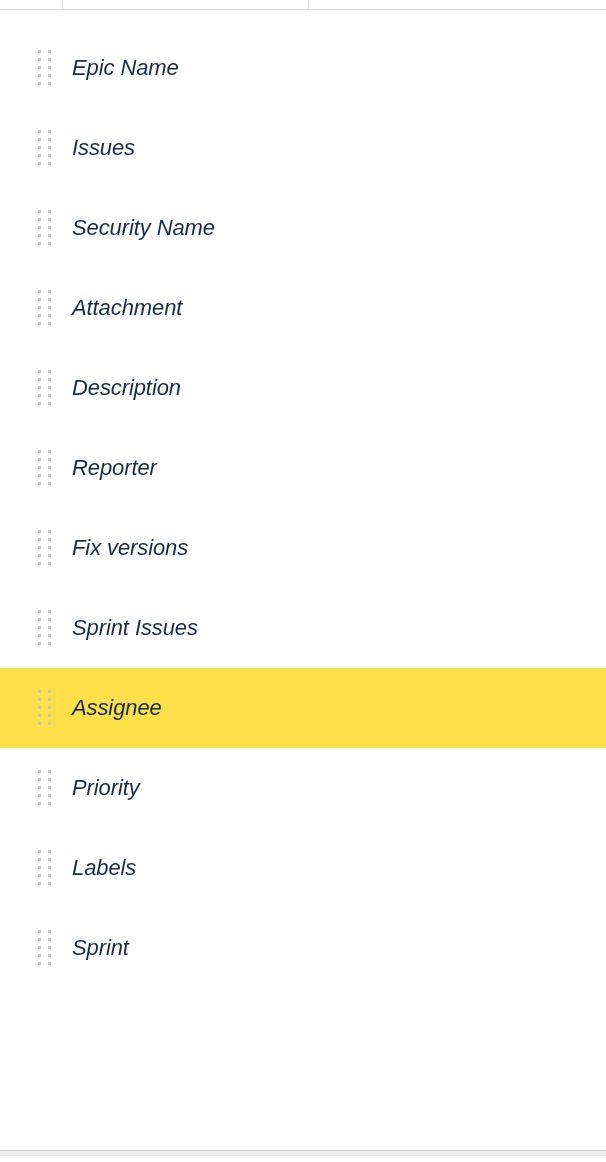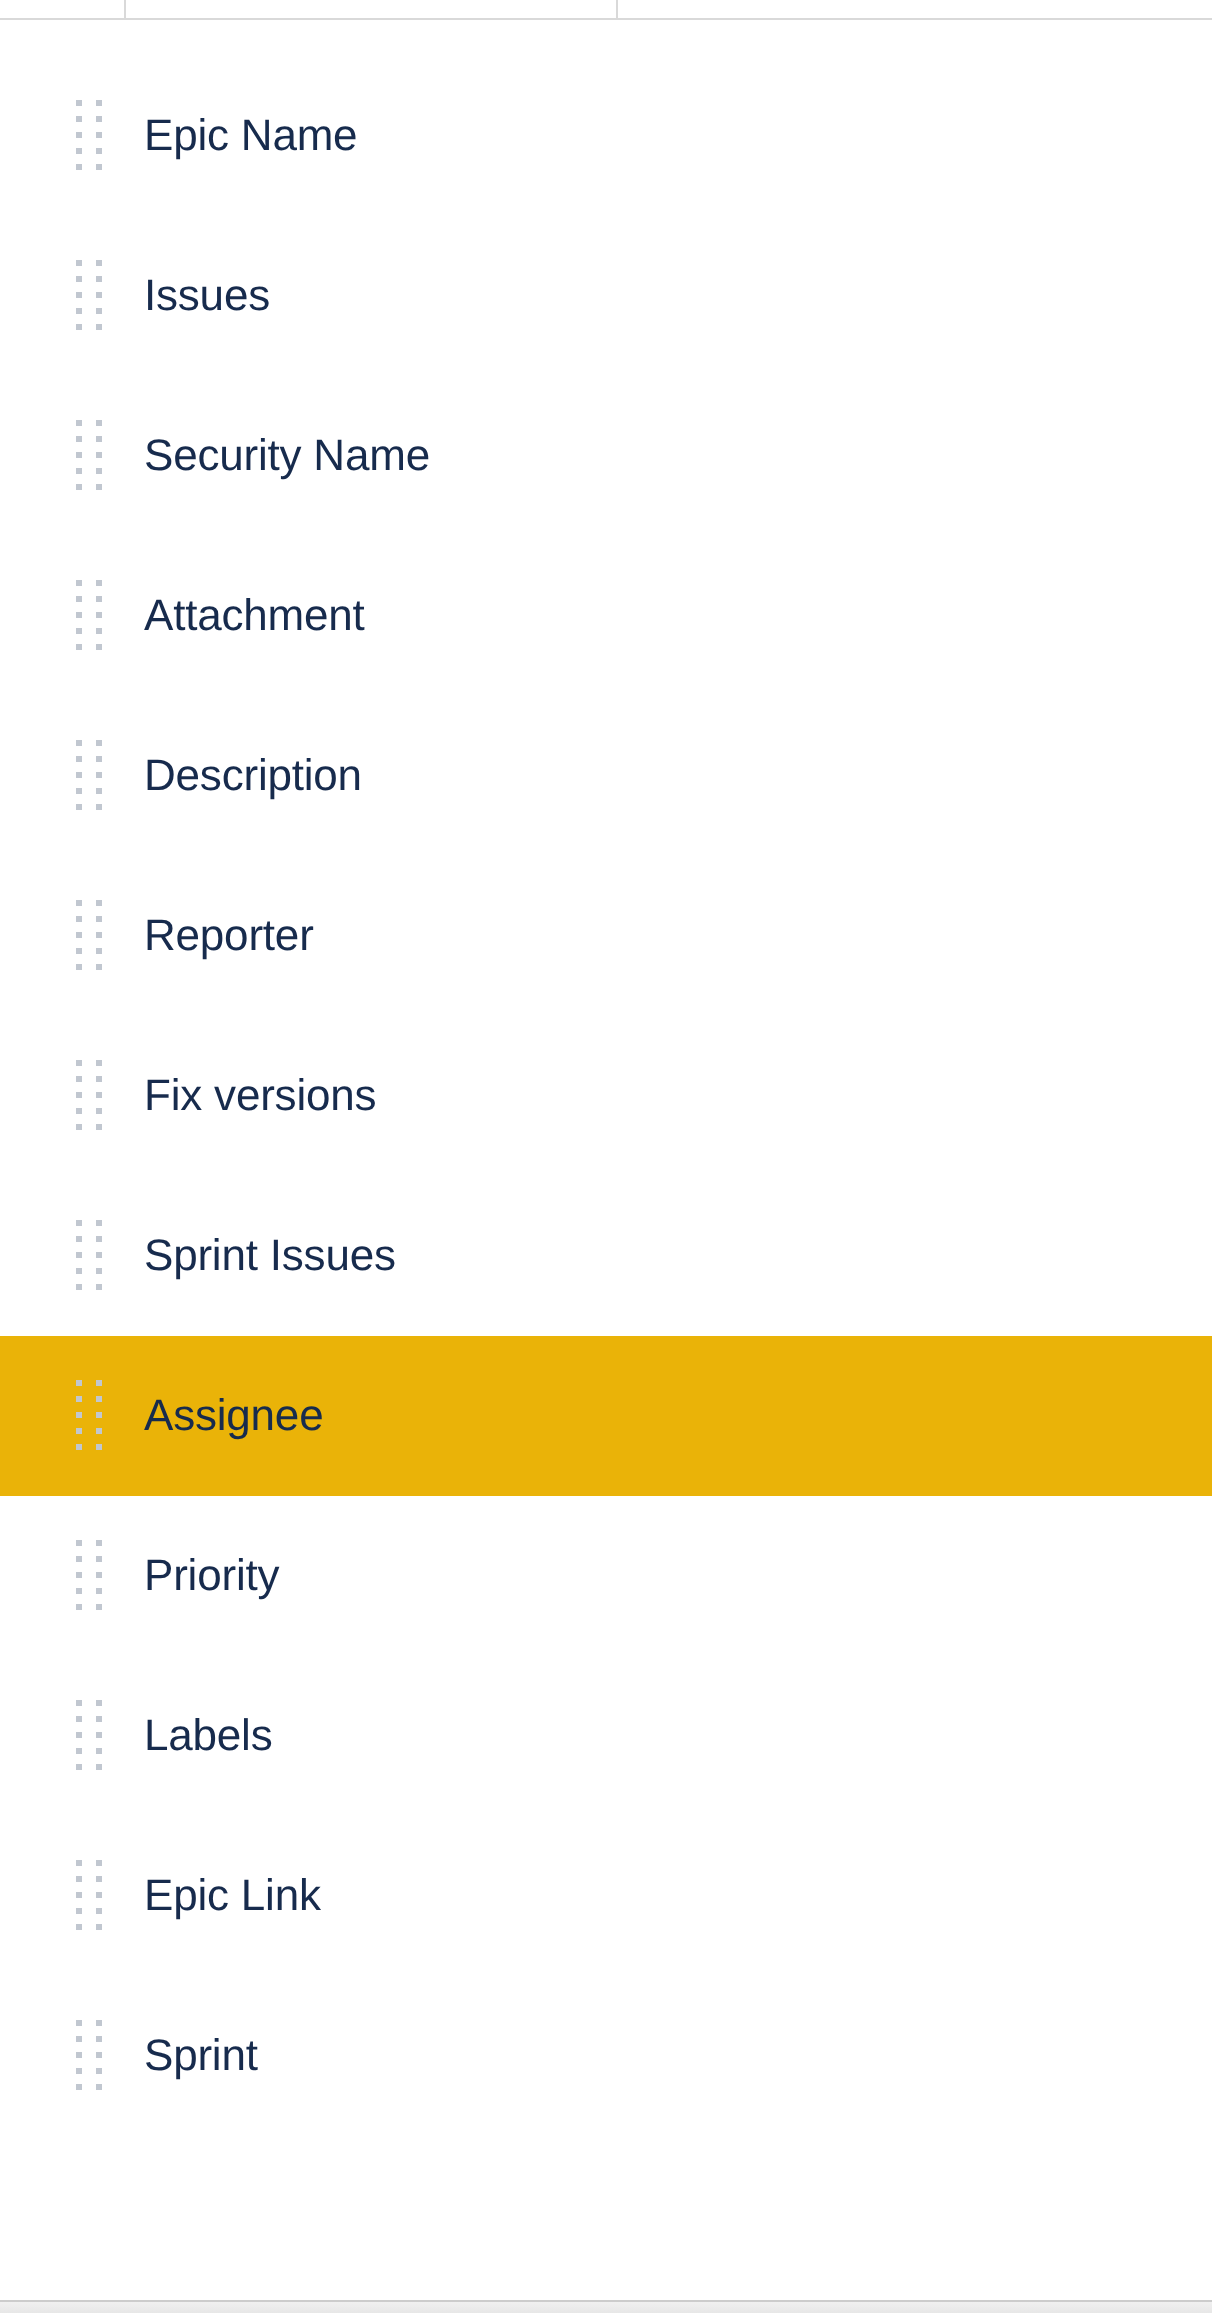--- a/index.html
+++ b/index.html
@@ -30,23 +30,24 @@
       padding-left: 24px;
       padding-top: 18px;
     }
     .field-item {
       display: flex;
       align-items: center;
       height: 80px;
       padding-left: 14px;
       cursor: grab;
       user-select: none;
+      font-style: italic;
     }
     .field-item.selected {
-      background: #eab308;
+      background: #fde047;
       margin-left: -24px;
       padding-left: 38px;
     }
     .drag-handle {
       width: 14px;
       height: 36px;
       margin-right: 20px;
       flex: 0 0 auto;
       display: grid;
       grid-template-columns: repeat(2, 4px);
@@ -250,35 +251,20 @@
         <span></span>
         <span></span>
         <span></span>
         <span></span>
         <span></span>
         <span></span>
       </div>
     <div class="field-label">Labels</div>
   </div>
 
-  <div class="field-item">
-    <div class="drag-handle">
-        <span></span>
-        <span></span>
-        <span></span>
-        <span></span>
-        <span></span>
-        <span></span>
-        <span></span>
-        <span></span>
-        <span></span>
-        <span></span>
-      </div>
-    <div class="field-label">Epic Link</div>
-  </div>
 
   <div class="field-item">
     <div class="drag-handle">
         <span></span>
         <span></span>
         <span></span>
         <span></span>
         <span></span>
         <span></span>
         <span></span>

